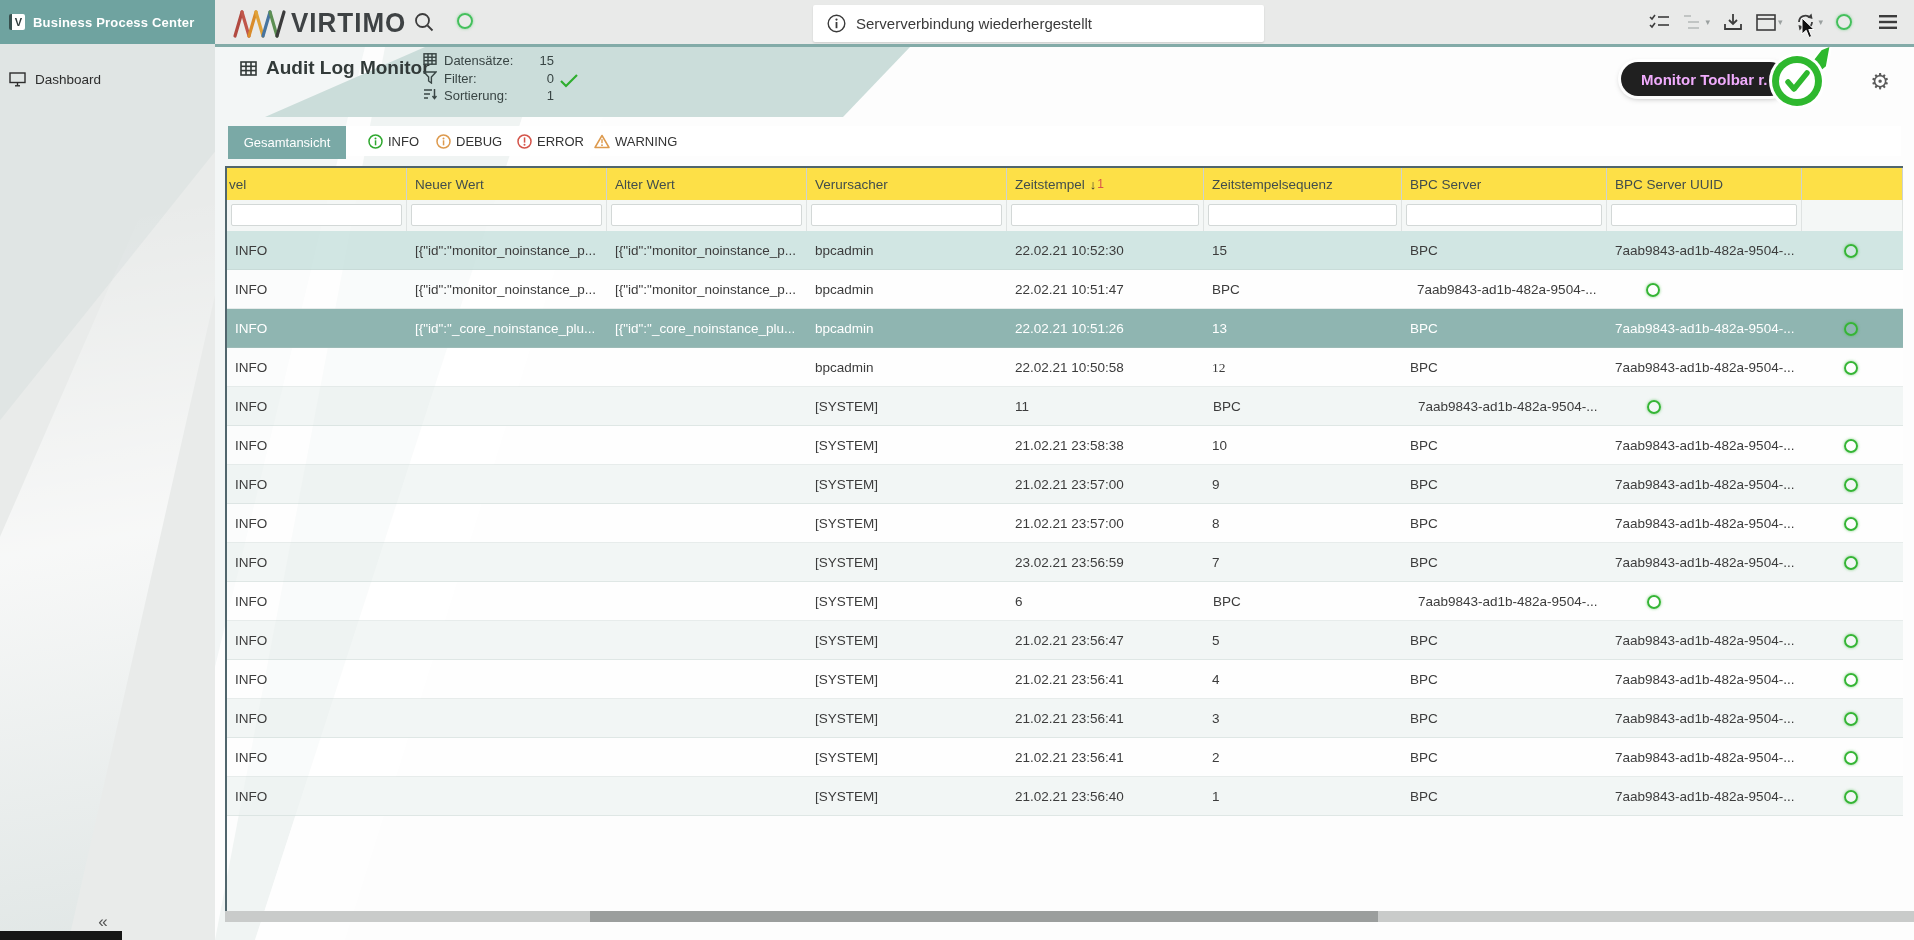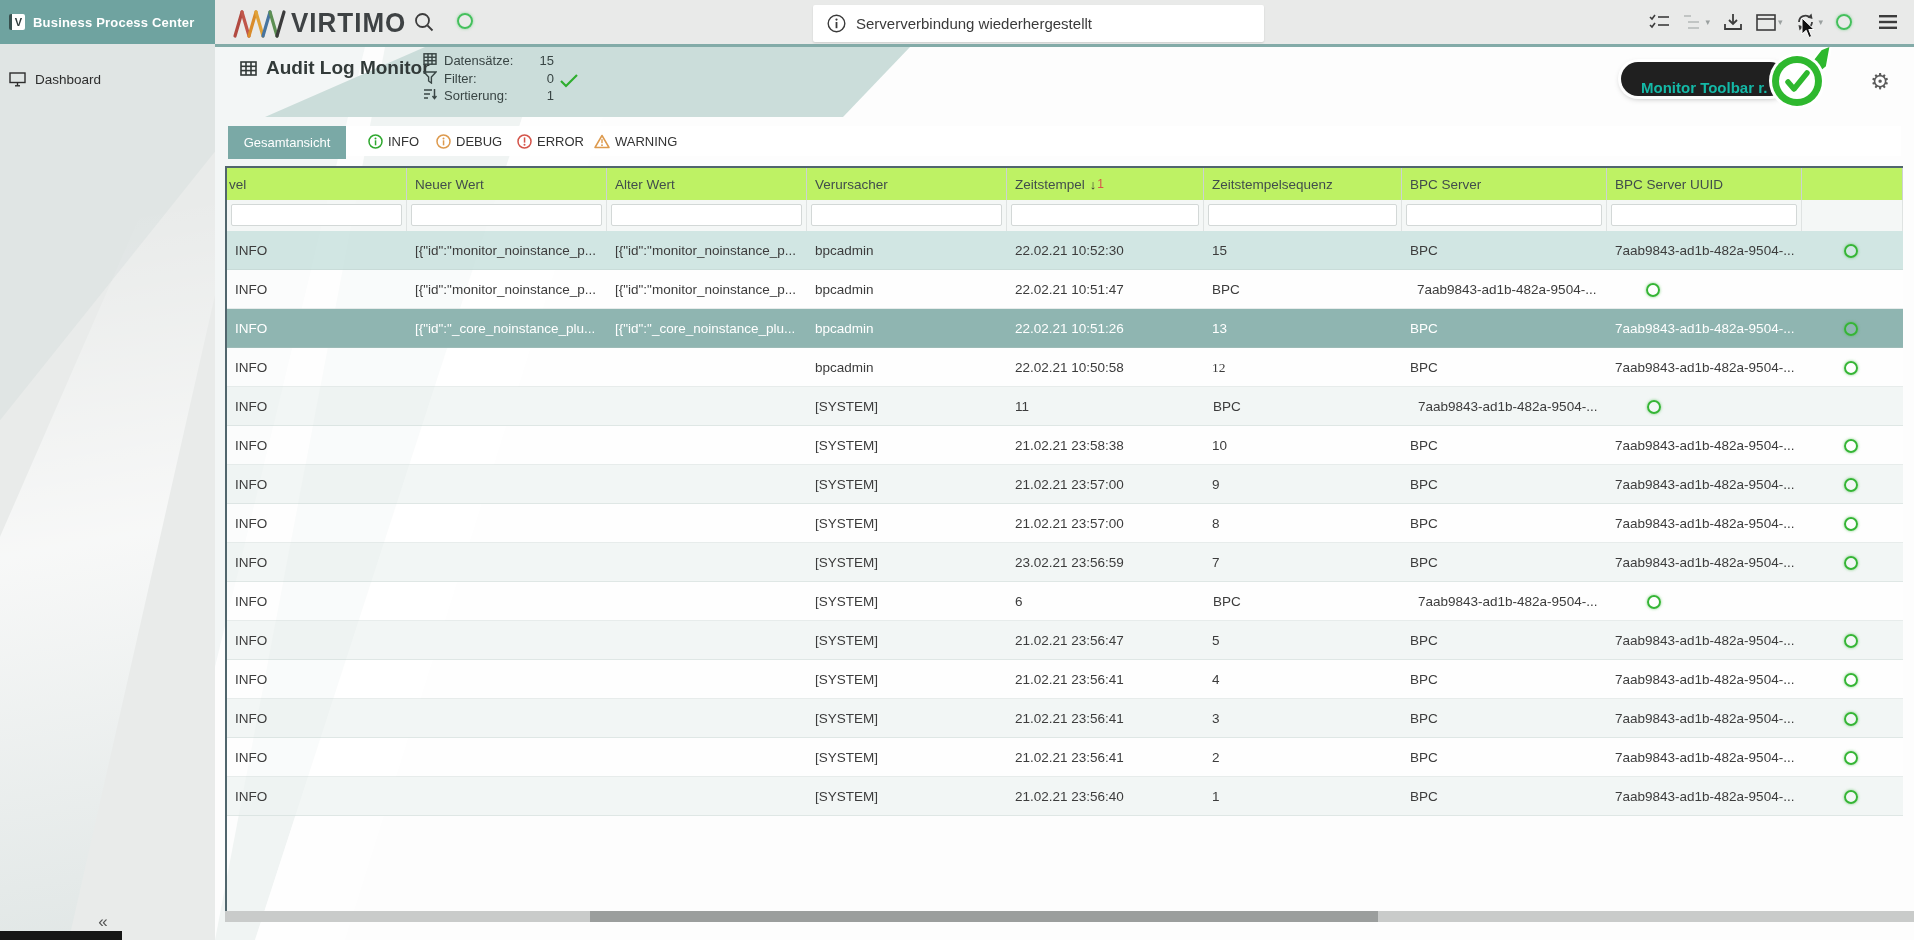--- a/index.html
+++ b/index.html
@@ -53,35 +53,35 @@
   .page-title{position:absolute;left:25px;top:10px;display:flex;align-items:center;}
   .page-title-text{font-size:19px;font-weight:600;color:#323a39;margin-left:9px;}
   .stats{position:absolute;left:208px;top:6px;width:175px;font-size:13px;color:#394544;}
   .stat-row{display:flex;align-items:flex-start;height:17.5px;}
   .stat-row svg{flex:0 0 14px;margin-right:7px;}
   .stat-label{width:82px;}
   .stat-value{width:28px;text-align:right;}
   .stat-check{position:absolute;left:344px;top:26px;}
 
   .toolbar-tip{position:absolute;left:1406px;top:15px;height:34px;padding:0 20px;background:#202020;border-radius:17px;
-    display:flex;align-items:flex-end;color:#14b8a6;font-size:15px;font-weight:bold;
+    display:flex;align-items:center;color:#f0abfc;font-size:15px;font-weight:bold;
     box-shadow:0 0 0 3px rgba(255,255,255,.95),0 2px 6px rgba(0,0,0,.35);}
   .check-badge{position:absolute;left:1548px;top:-6px;width:72px;height:72px;}
   .gear-btn{position:absolute;left:1652px;top:22px;width:26px;height:26px;font-size:22px;color:#5b5b5b;cursor:pointer;line-height:26px;text-align:center;}
 
   
   .tabbar{position:absolute;left:13px;top:79px;width:1673px;height:30px;background:#fff;}
   .tab{position:absolute;top:0;height:30px;display:flex;align-items:center;font-size:13px;color:#333;cursor:pointer;}
   .tab svg{margin-right:5px;}
   .tab-active{left:0;width:118px;height:33px;background:#7aa9a6;color:#fff;justify-content:center;font-size:13px;}
   .tab-info{left:140px;} .tab-debug{left:208px;} .tab-error{left:289px;} .tab-warning{left:366px;}
 
   
   .grid{position:absolute;left:10px;top:119px;width:1678px;height:748px;border-top:2px solid #51666d;border-left:2px solid #51666d;}
-  .ghead{display:flex;height:32px;background:#bef264;}
+  .ghead{display:flex;height:32px;background:#fde047;}
   .hcell{height:32px;padding:0 8px;display:flex;align-items:center;font-size:13.5px;color:#414d4c;
     border-right:1px solid #ccd2d1;overflow:hidden;white-space:nowrap;cursor:pointer;}
   .hcell:first-child{padding-left:2px;}
   .sortarrow{margin-left:5px;font-size:13px;color:#333;}
   .sortorder{margin-left:1px;font-size:12px;color:#d9534a;}
   .gfilter{display:flex;height:31px;background:rgba(243,246,245,0.9);}
   .fcell{height:31px;padding:4px;border-right:1px solid #dfe3e2;}
   .fcell input{width:100%;height:22px;border:1px solid #d3d8d7;border-radius:2px;background:#fff;padding:0 5px;font-size:12px;outline:none;}
   .trow{display:flex;height:39px;border-bottom:1px solid rgba(185,198,196,0.32);cursor:pointer;}
   .tcell{height:39px;padding:0 8px;display:flex;align-items:center;font-size:13.5px;color:#3c3c3c;

